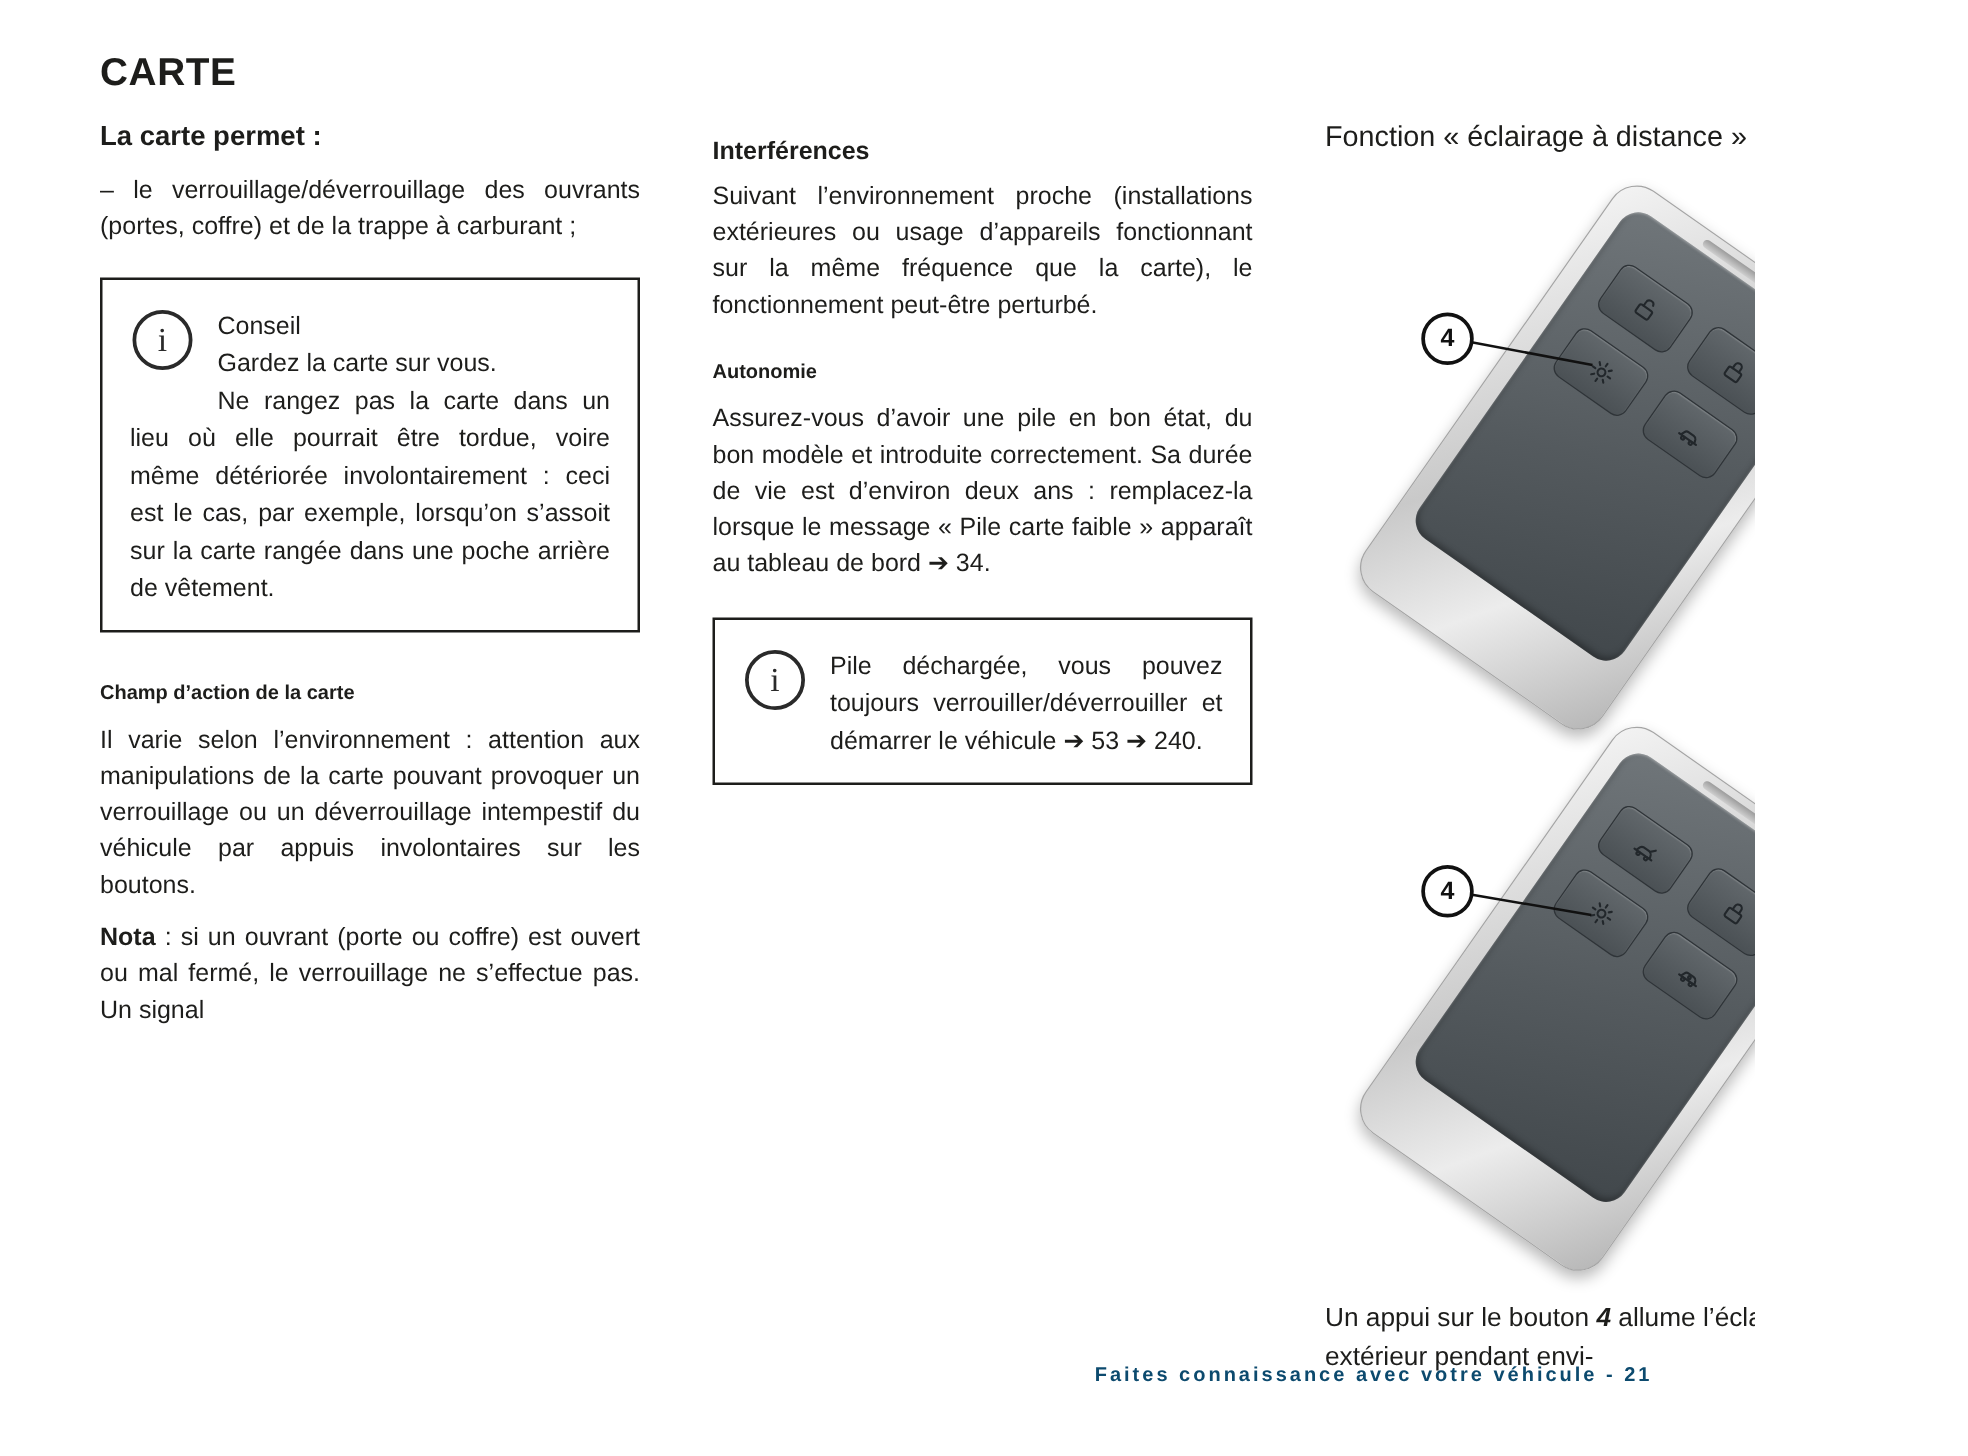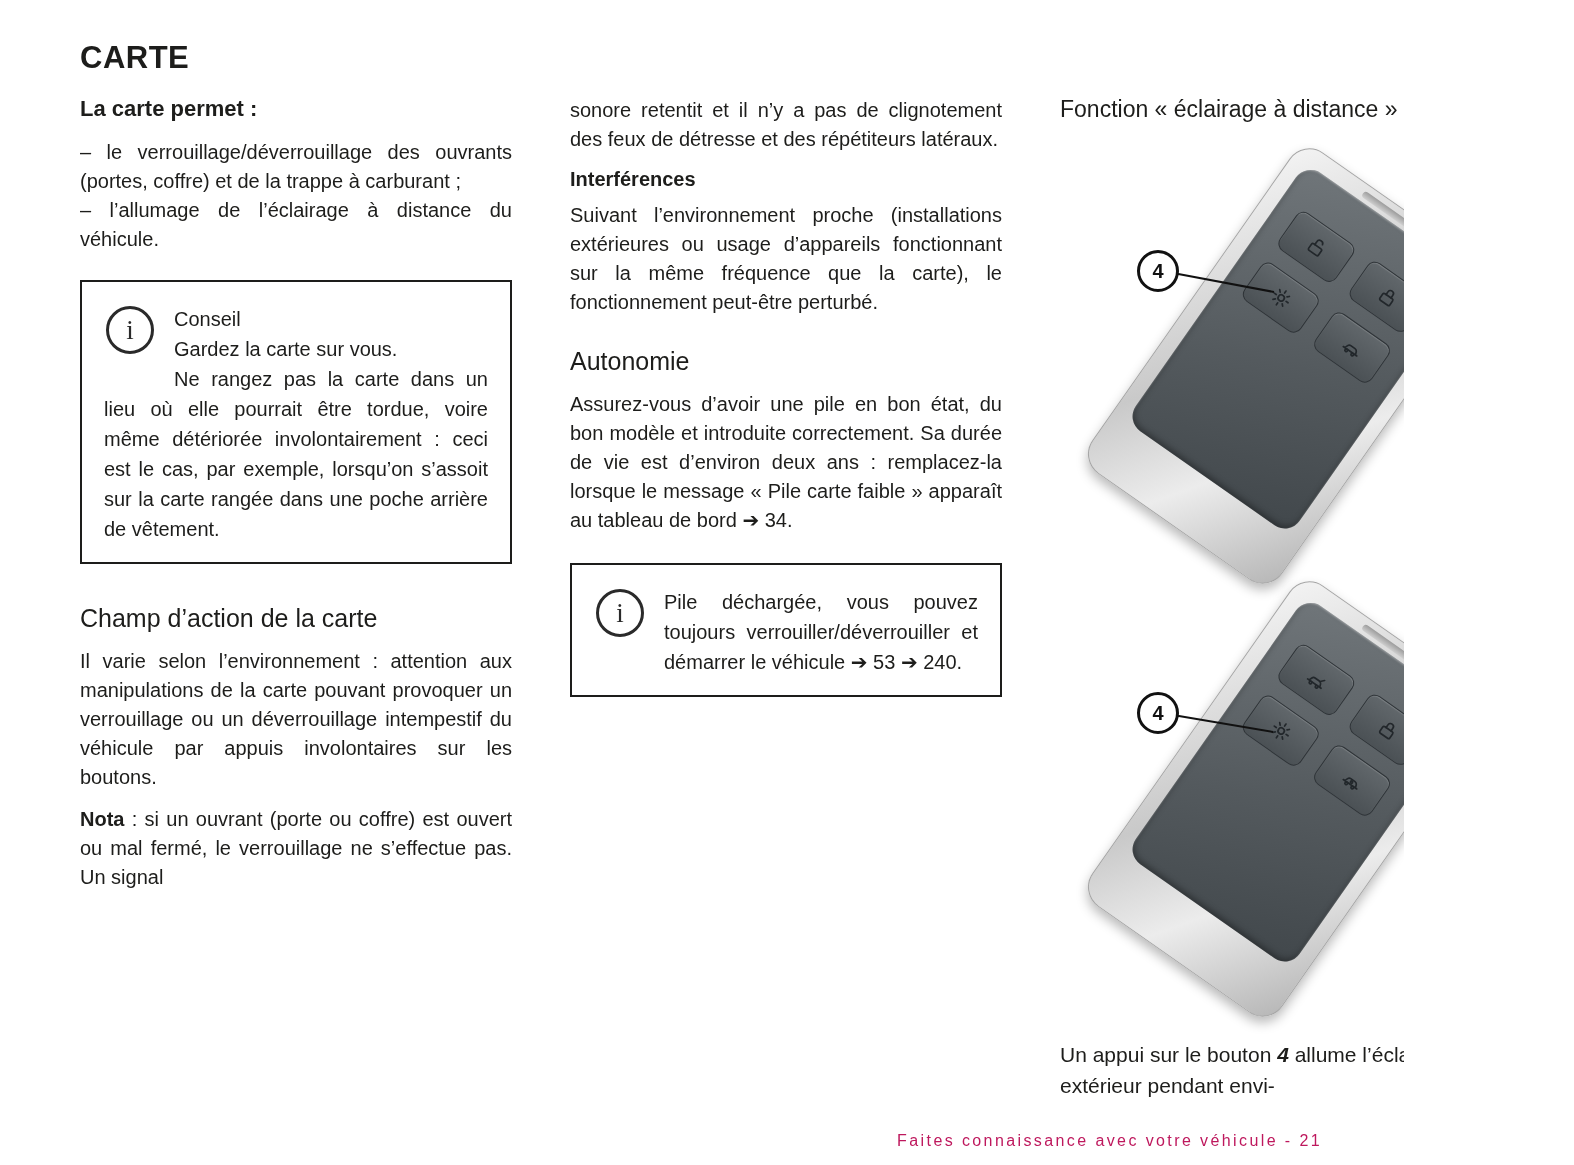--- a/index.html
+++ b/index.html
@@ -10,21 +10,21 @@
 
   .chapter-tab{position:absolute;left:1508px;top:172px;width:66px;height:76px;background:#7b2231;
         color:#fff;display:flex;align-items:center;justify-content:center;font-size:40px;font-weight:700;}
 
   .col{position:absolute;top:96px;width:432px;}
   .col1{left:80px;}
   .col2{left:570px;}
   .col3{left:1060px;width:436px;}
 
   .h-small{font-size:22px;font-weight:700;margin:0 0 16px;}
-  .h-med{font-size:25px;font-weight:400;margin:40px 0 14px;}
+  .h-med{font-size:16px;font-weight:700;margin:40px 0 14px;}
   .h-bold{font-size:20px;font-weight:700;margin:14px 0 10px;}
   .h-col3{font-size:23px;font-weight:400;margin:0;}
   .body{font-size:20px;line-height:29px;margin:0;}
   .just{text-align:justify;}
   .mt12{margin-top:13px;}
 
   .info-box{border:2px solid #1d1d1b;padding:22px 22px 18px;margin-top:26px;overflow:hidden;}
   .info-box .body{line-height:30px;}
   .info-icon{float:left;width:42px;height:42px;border:3px solid #2a2a2a;border-radius:50%;
         display:flex;align-items:center;justify-content:center;margin:2px 20px 34px 2px;
@@ -64,52 +64,50 @@
   .leader{position:absolute;left:0;top:0;pointer-events:none;z-index:3;}
   .callout{position:absolute;z-index:4;width:36px;height:36px;border:3px solid #111;border-radius:50%;
         background:#fff;display:flex;align-items:center;justify-content:center;
         font-size:20px;font-weight:700;color:#111;}
   .fig1 .callout{left:92px;top:110px;}
   .fig2 .callout{left:92px;top:117px;}
 
   .caption{position:absolute;left:1060px;top:1018px;width:440px;font-size:21px;line-height:31px;}
   .caption .num{font-weight:700;font-style:italic;}
 
-  .footer{position:absolute;top:1132px;right:82px;font-size:16px;font-weight:400;letter-spacing:2.4px;color:#be185d;}
+  .footer{position:absolute;top:1092px;right:82px;font-size:16px;font-weight:700;letter-spacing:2.4px;color:#0c4a6e;}
 </style>
 </head>
 <body>
 
 <div class="page">
 
   <h1 class="title">CARTE</h1>
 
   <div class="chapter-tab">2</div>
 
   <div class="col col1">
     <h2 class="h-small">La carte permet :</h2>
     <p class="body just">–  le verrouillage/déverrouillage des ouvrants (portes, coffre) et de la trappe à carburant ;</p>
-    <p class="body just">–  l’allumage de l’éclairage à distance du véhicule.</p>
 
     <div class="info-box">
       <div class="info-icon">
         <span>i</span>
       </div>
       <p class="box-title">Conseil</p>
       <p class="body just">Gardez la carte sur vous.</p>
       <p class="body just">Ne rangez pas la carte dans un lieu où elle pourrait être tordue, voire même détériorée involontairement : ceci est le cas, par exemple, lorsqu’on s’assoit sur la carte rangée dans une poche arrière de vêtement.</p>
     </div>
 
     <h2 class="h-med">Champ d’action de la carte</h2>
     <p class="body just">Il varie selon l’environnement : attention aux manipulations de la carte pouvant provoquer un verrouillage ou un déverrouillage intempestif du véhicule par appuis involontaires sur les boutons.</p>
     <p class="body just mt12"><b>Nota</b><span> : si un ouvrant (porte ou coffre) est ouvert ou mal fermé, le verrouillage ne s’effectue pas. Un signal</span></p>
   </div>
 
   <div class="col col2">
-    <p class="body just">sonore retentit et il n’y a pas de clignotement des feux de détresse et des répétiteurs latéraux.</p>
     <h3 class="h-bold">Interférences</h3>
     <p class="body just">Suivant l’environnement proche (installations extérieures ou usage d’appareils fonctionnant sur la même fréquence que la carte), le fonctionnement peut-être perturbé.</p>
 
     <h2 class="h-med" style="margin-top:30px;">Autonomie</h2>
     <p class="body just"><span>Assurez-vous d’avoir une pile en bon état, du bon modèle et introduite correctement. Sa durée de vie est d’environ deux ans : remplacez-la lorsque le message « Pile carte faible » apparaît au tableau de bord</span>
       <b class="ref">➔ 34.</b></p>
 
     <div class="info-box battery-box">
       <div class="info-icon">
         <span>i</span>

